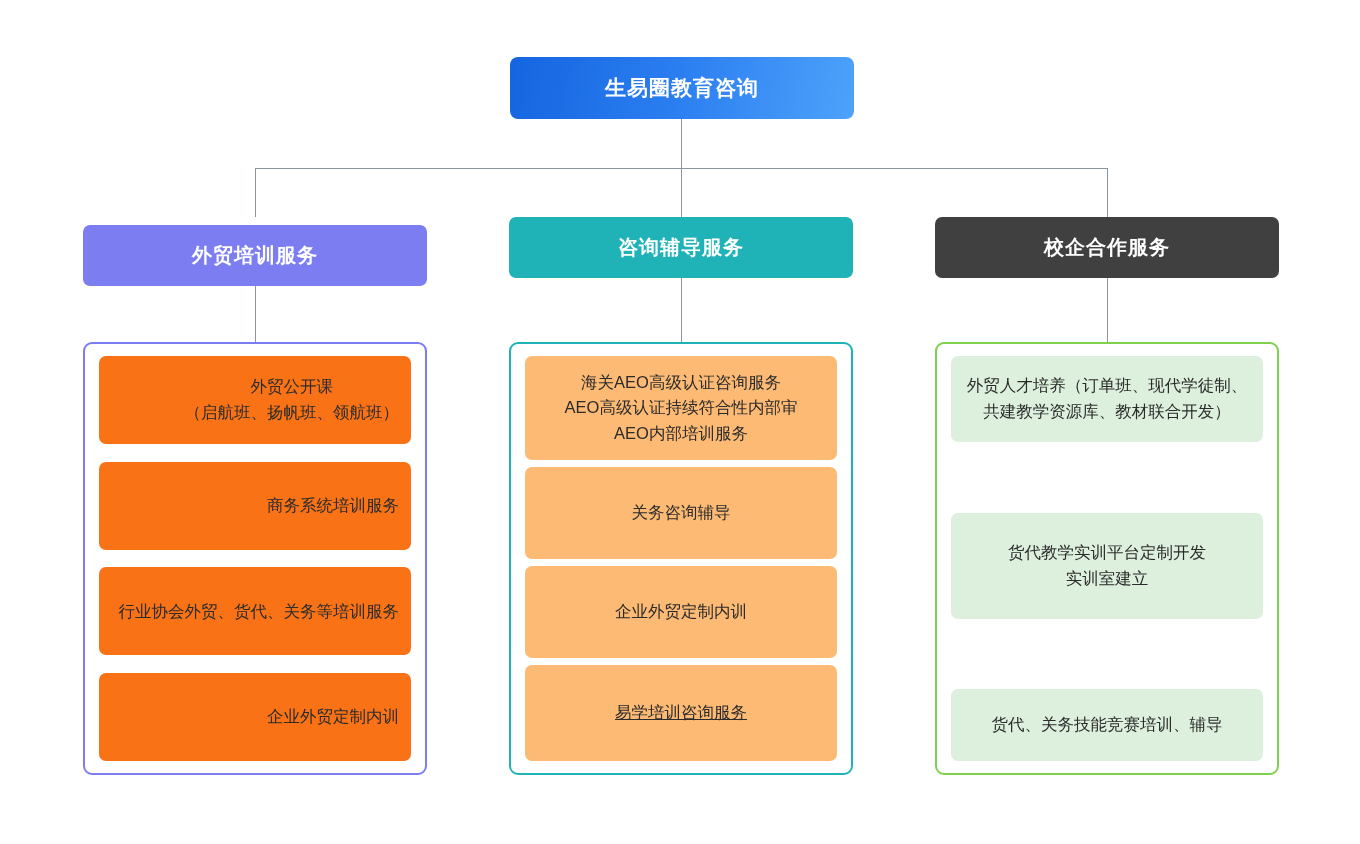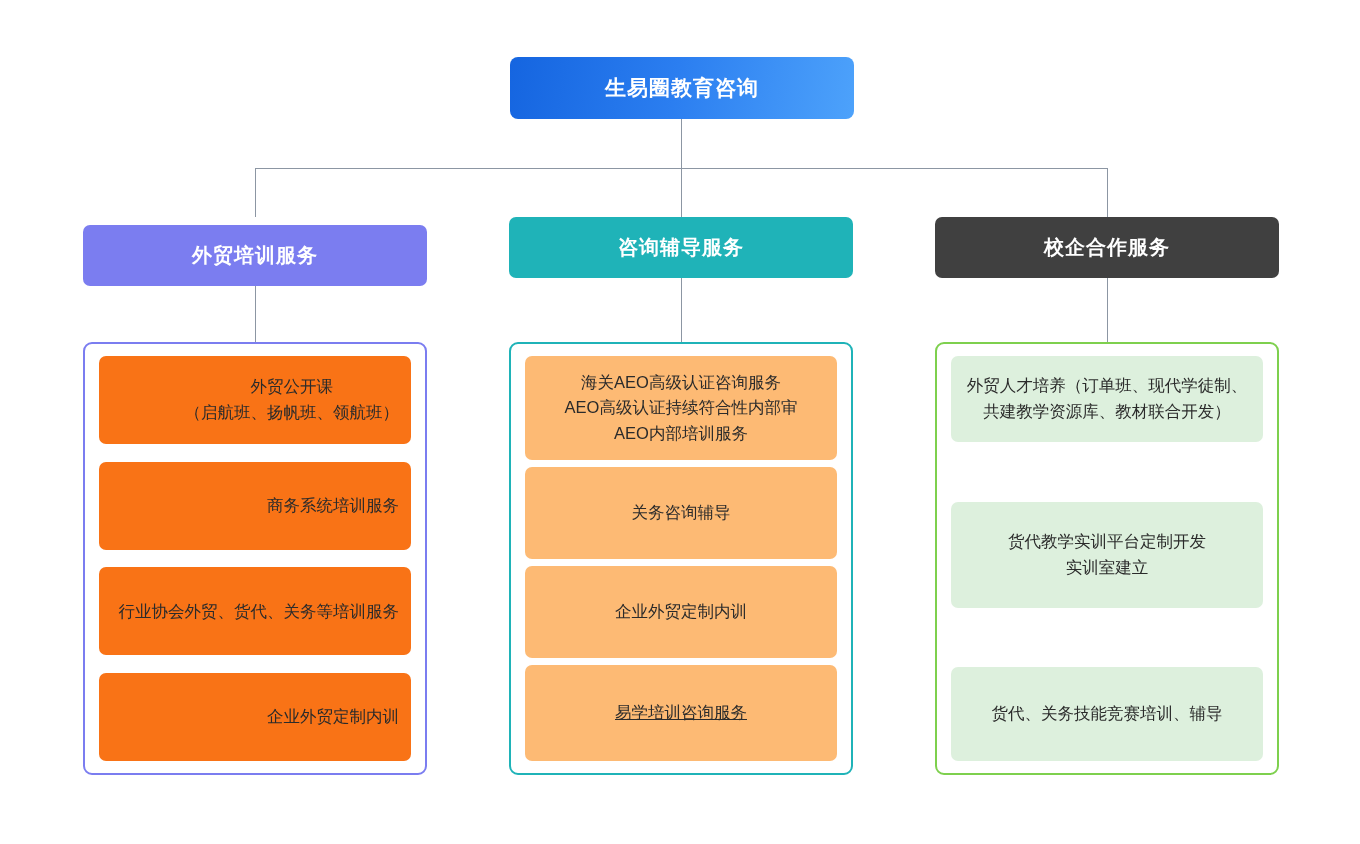--- a/index.html
+++ b/index.html
@@ -124,21 +124,21 @@
   .col-1 .item-box:nth-child(3) { height: 88px; }
   .col-1 .item-box:nth-child(4) { height: 88px; }
 
   .col-2 .item-box:nth-child(1) { height: 104px; }
   .col-2 .item-box:nth-child(2) { height: 92px; }
   .col-2 .item-box:nth-child(3) { height: 92px; }
   .col-2 .item-box:nth-child(4) { height: 96px; text-decoration: underline; }
 
   .col-3 .item-box:nth-child(1) { height: 86px; }
   .col-3 .item-box:nth-child(2) { height: 106px; }
-  .col-3 .item-box:nth-child(3) { height: 94px; }
+  .col-3 .item-box:nth-child(3) { height: 72px; }
   .col-3 .item-box:nth-child(4) { height: 86px; }
 
   .item-text { display: block; white-space: pre-line; }
 </style>
 </head>
 <body>
 
 <div id="chart-root">
 
   <div class="root-node">生易圈教育咨询</div>

